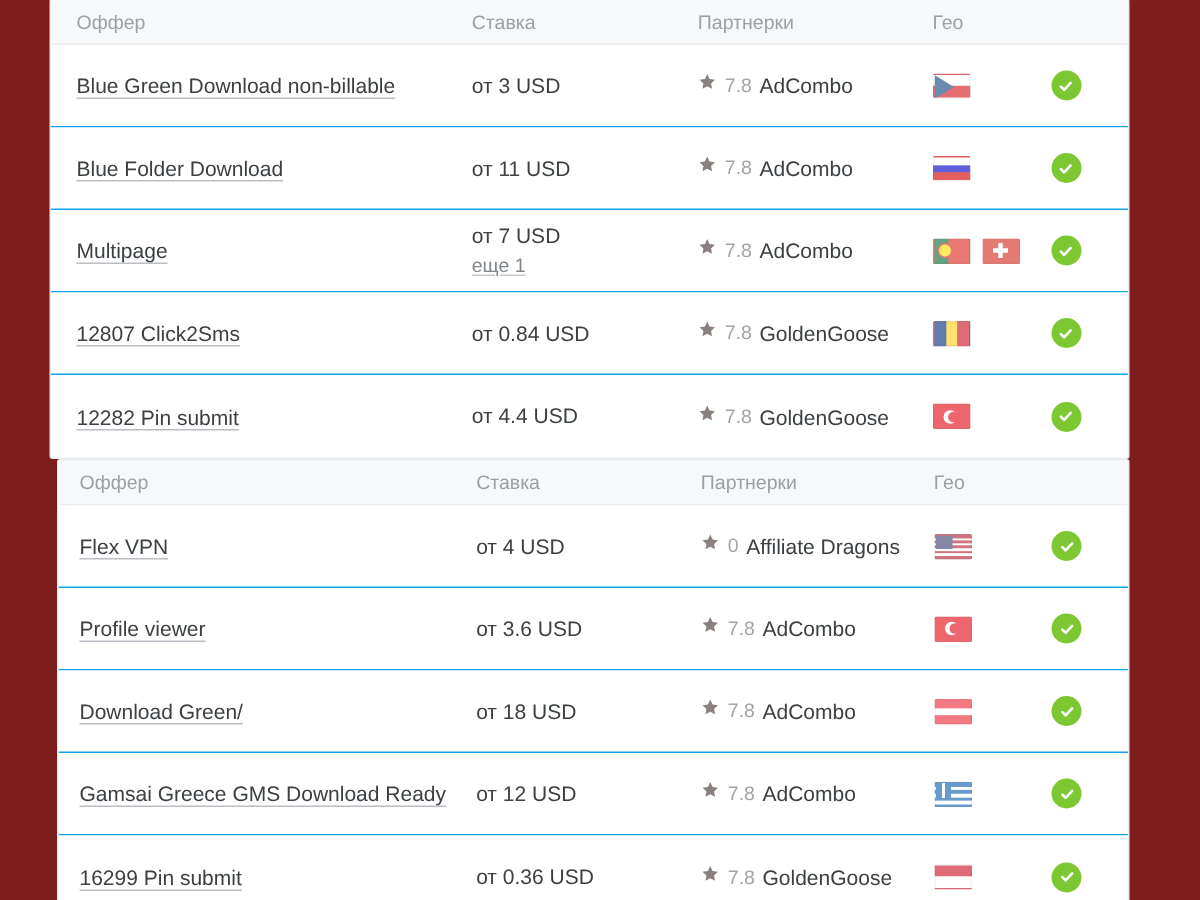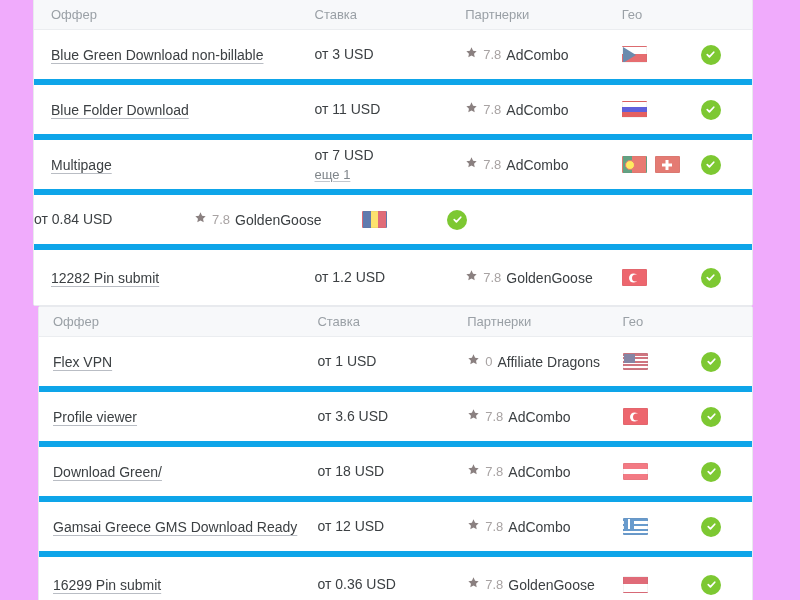--- a/index.html
+++ b/index.html
@@ -15,21 +15,21 @@
     font-family: "Liberation Sans", "DejaVu Sans", sans-serif;
     font-size: 14px;
     color: #3c4043;
     -webkit-font-smoothing: antialiased;
   }
 
   .page {
     position: relative;
     width: 800px;
     height: 600px;
-    background: #f0abfc;
+    background: #7f1d1d;
   }
 
   
   .offers-card {
     position: absolute;
     background: #ffffff;
     border: 1px solid #e8eaee;
     border-radius: 2px;
     overflow: hidden;
   }
@@ -60,21 +60,21 @@
     color: #9aa0a6;
     font-weight: 400;
     white-space: nowrap;
   }
 
   
   .trow {
     display: flex;
     align-items: center;
     height: 55px;
-    border-bottom: 6px solid #0ea5e9;
+    border-bottom: 1px solid #0ea5e9;
     background: #ffffff;
   }
 
   .trow:last-child { border-bottom: none; }
 
   
   .col-offer   { width: 300px; padding-left: 17px; }
   .col-rate    { width: 135px; }
   .col-network { width: 168px; margin-left: 25px; }
   .col-geo     { width: 85px; }
@@ -346,20 +346,21 @@
           </div>
           <div class="col-status">
             <span class="check-icon">
               <svg viewBox="0 0 24 24" width="13" height="13" aria-hidden="true">
                 <path fill="none" stroke="#ffffff" stroke-width="3.2" stroke-linecap="round" stroke-linejoin="round" d="M6 12.4l4 4 8-8.6"></path>
               </svg>
             </span>
           </div>
         </div>
         <div class="trow">
+          <div class="col-offer"><a class="offer-link">12807 Click2Sms</a></div>
           <div class="col-rate">
             <div class="rate-wrap">
               <div class="rate-main">от 0.84 USD</div>
             </div>
           </div>
           <div class="col-network">
             <div class="network-cell">
               <span class="star-icon"><svg viewBox="0 0 24 24" width="13" height="13" aria-hidden="true">
                   <path fill="#8a8080" d="M12 2.5l2.9 6.1 6.6.9-4.8 4.6 1.2 6.6L12 17.6 6.1 20.7l1.2-6.6L2.5 9.5l6.6-.9z"></path>
                 </svg></span>
@@ -377,21 +378,21 @@
               <svg viewBox="0 0 24 24" width="13" height="13" aria-hidden="true">
                 <path fill="none" stroke="#ffffff" stroke-width="3.2" stroke-linecap="round" stroke-linejoin="round" d="M6 12.4l4 4 8-8.6"></path>
               </svg>
             </span>
           </div>
         </div>
         <div class="trow">
           <div class="col-offer"><a class="offer-link">12282 Pin submit</a></div>
           <div class="col-rate">
             <div class="rate-wrap">
-              <div class="rate-main">от 1.2 USD</div>
+              <div class="rate-main">от 4.4 USD</div>
             </div>
           </div>
           <div class="col-network">
             <div class="network-cell">
               <span class="star-icon"><svg viewBox="0 0 24 24" width="13" height="13" aria-hidden="true">
                   <path fill="#8a8080" d="M12 2.5l2.9 6.1 6.6.9-4.8 4.6 1.2 6.6L12 17.6 6.1 20.7l1.2-6.6L2.5 9.5l6.6-.9z"></path>
                 </svg></span>
               <span class="rating-val">7.8</span>
               <span class="network-name">GoldenGoose</span>
             </div>
@@ -418,21 +419,21 @@
       <div class="th col-rate">Ставка</div>
       <div class="th col-network">Партнерки</div>
       <div class="th col-geo">Гео</div>
       <div class="th col-status"></div>
     </div>
     <div class="tbody">
         <div class="trow">
           <div class="col-offer"><a class="offer-link">Flex VPN</a></div>
           <div class="col-rate">
             <div class="rate-wrap">
-              <div class="rate-main">от 1 USD</div>
+              <div class="rate-main">от 4 USD</div>
             </div>
           </div>
           <div class="col-network">
             <div class="network-cell">
               <span class="star-icon"><svg viewBox="0 0 24 24" width="13" height="13" aria-hidden="true">
                   <path fill="#8a8080" d="M12 2.5l2.9 6.1 6.6.9-4.8 4.6 1.2 6.6L12 17.6 6.1 20.7l1.2-6.6L2.5 9.5l6.6-.9z"></path>
                 </svg></span>
               <span class="rating-val">0</span>
               <span class="network-name">Affiliate Dragons</span>
             </div>

